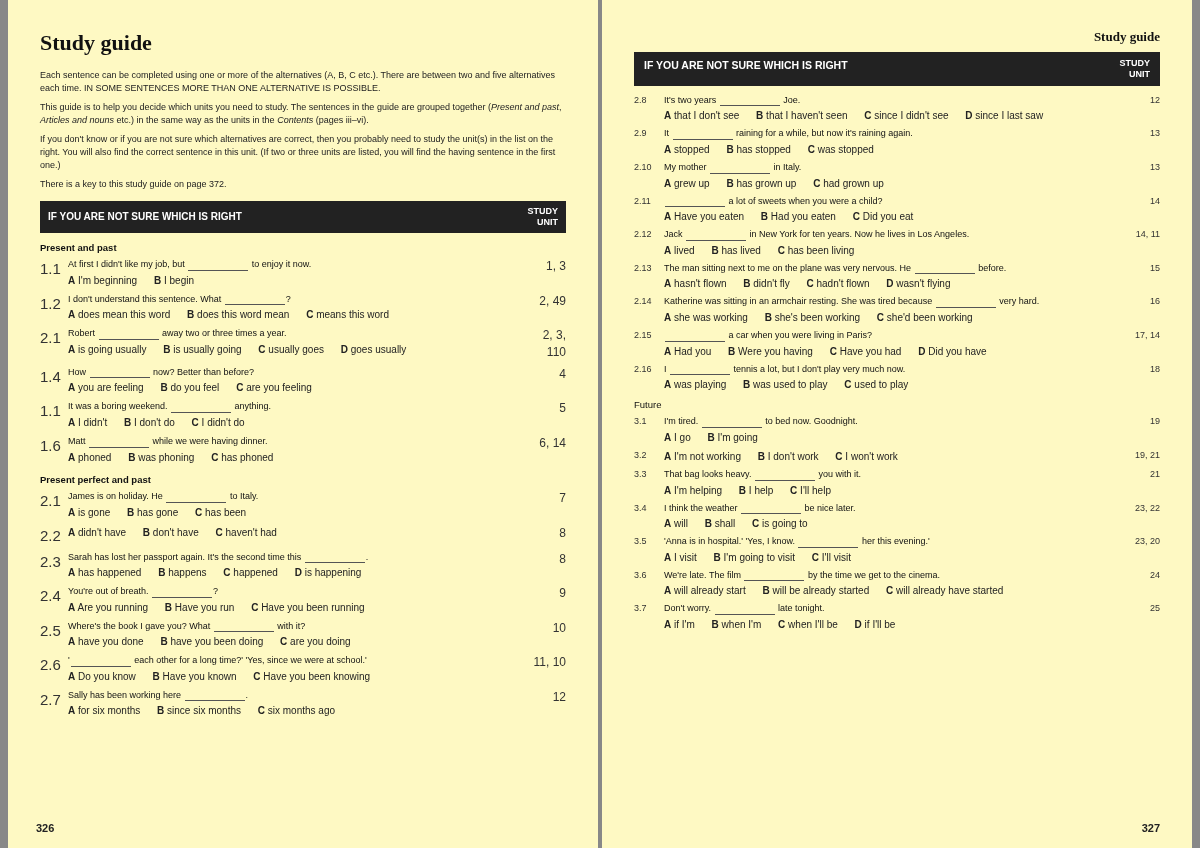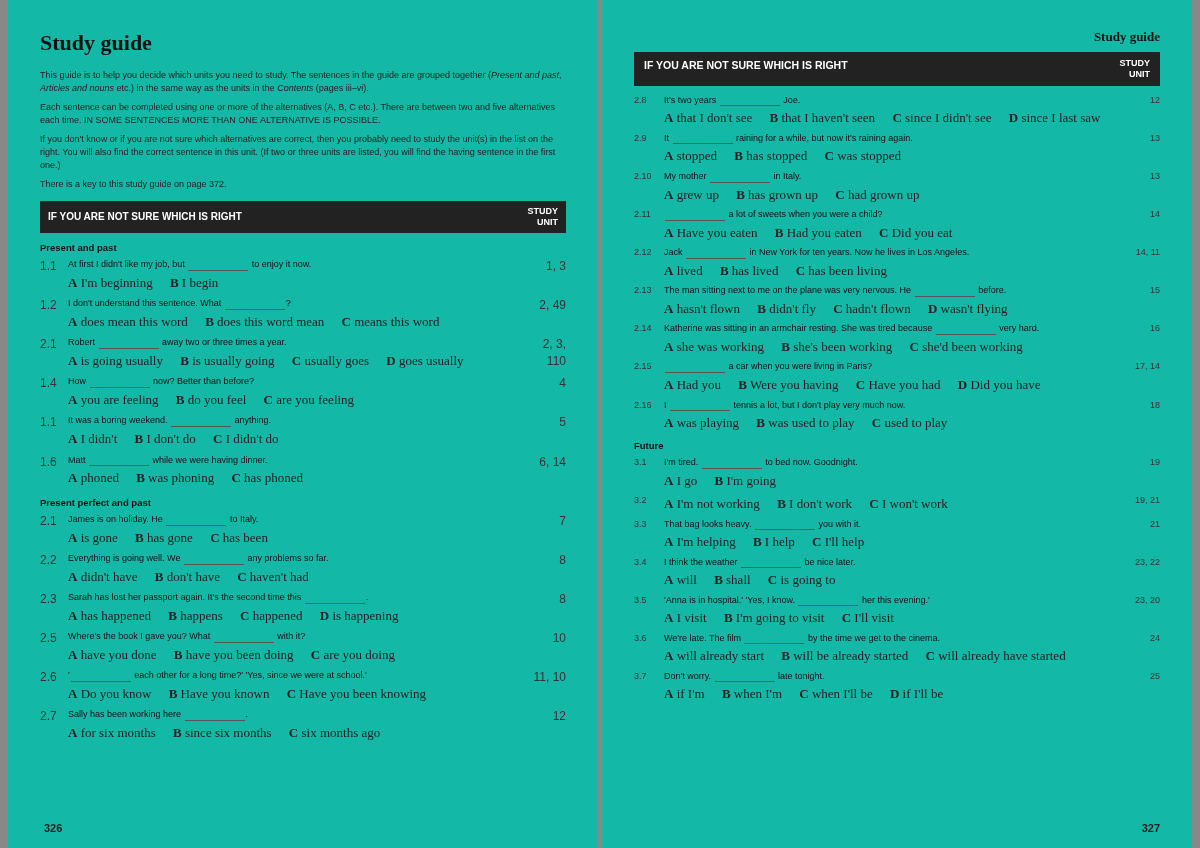--- a/index.html
+++ b/index.html
@@ -12,21 +12,21 @@
       font-family: Arial, Helvetica, sans-serif;
     }
     .spread {
       display: flex;
       width: 1200px;
       height: 848px;
       background: #888;
       gap: 4px;
     }
     .page {
-      background: #14b8a6;
+      background: #fef9c3;
       flex: 1;
       padding: 28px 32px 20px 32px;
       overflow: hidden;
       position: relative;
       font-size: 9.5px;
       line-height: 1.4;
       color: #111;
     }
     .page-left {
       margin-left: 8px;
@@ -67,38 +67,37 @@
       font-size: 9.5px;
       margin: 8px 0 4px 0;
     }
     .exercise-row {
       display: flex;
       margin-bottom: 5px;
       align-items: flex-start;
     }
     .ex-num {
       width: 28px;
-      font-size: 12px;
+      font-size: 15px;
       color: #333;
       flex-shrink: 0;
       padding-top: 0px;
     }
     .ex-content {
       flex: 1;
     }
     .ex-sentence {
       font-size: 9px;
       margin-bottom: 2px;
       line-height: 1.4;
     }
     .ex-options {
-      font-size: 13px;
+      font-size: 10px;
       color: #222;
       line-height: 1.5;
-      font-family: Liberation Serif, serif;
     }
     .ex-options .opt {
       margin-right: 14px;
     }
     .ex-options .opt-label {
       font-weight: bold;
     }
     .unit-num {
       width: 38px;
       text-align: right;
@@ -115,21 +114,21 @@
       vertical-align: bottom;
       margin: 0 1px;
     }
     .page-num {
       position: absolute;
       bottom: 12px;
       font-size: 11px;
       font-weight: bold;
       color: #222;
     }
-    .page-num-left { left: 36px; }
+    .page-num-left { left: 28px; }
     .page-num-right { right: 32px; text-align: right; }
     .study-guide-top-right {
       text-align: right;
       font-size: 13px;
       font-weight: bold;
       font-family: Georgia, serif;
       margin-bottom: 6px;
       color: #111;
     }
     .right-header-bar {
@@ -160,38 +159,38 @@
       font-size: 9px;
     }
     .right-unit-num {
       width: 40px;
       text-align: right;
       font-size: 9px;
       color: #333;
       flex-shrink: 0;
     }
     .future-heading {
-      font-weight: bold;
+      font-weight: normal;
       font-size: 9.5px;
       margin: 6px 0 4px 0;
     }
   </style>
 </head>
 <body>
 
 <div class="spread">
 
   <div class="page page-left">
     <div class="page-title">Study guide</div>
 
     <div class="intro-text">
+      Each sentence can be completed using one or more of the alternatives (A, B, C etc.).  There are between two and five alternatives each time.  IN SOME SENTENCES MORE THAN ONE ALTERNATIVE IS POSSIBLE.
+    </div>
+    <div class="intro-text">
       This guide is to help you decide which units you need to study.  The sentences in the guide are grouped together (<em>Present and past</em>, <em>Articles and nouns</em> etc.) in the same way as the units in the <em>Contents</em> (pages iii–vi).
-    </div>
-    <div class="intro-text">
-      Each sentence can be completed using one or more of the alternatives (A, B, C etc.).  There are between two and five alternatives each time.  IN SOME SENTENCES MORE THAN ONE ALTERNATIVE IS POSSIBLE.
     </div>
     <div class="intro-text">
       If you don't know or if you are not sure which alternatives are correct, then you probably need to study the unit(s) in the list on the right.  You will also find the correct sentence in this unit.  (If two or three units are listed, you will find the having sentence in the first one.)
     </div>
     <div class="intro-text">
       There is a key to this study guide on page 372.
     </div>
 
     <div class="header-bar">
       <span>IF YOU ARE NOT SURE WHICH IS RIGHT</span>
@@ -290,21 +289,20 @@
           <span class="opt"><span class="opt-label">B</span> has gone</span>
           <span class="opt"><span class="opt-label">C</span> has been</span>
         </div>
       </div>
       <div class="unit-num">7</div>
     </div>
 
     <div class="exercise-row">
       <div class="ex-num">2.2</div>
       <div class="ex-content">
-        <div class="ex-sentence">Everything is going well.  We <span class="blank"></span> any problems so far.</div>
         <div class="ex-options">
           <span class="opt"><span class="opt-label">A</span> didn't have</span>
           <span class="opt"><span class="opt-label">B</span> don't have</span>
           <span class="opt"><span class="opt-label">C</span> haven't had</span>
         </div>
       </div>
       <div class="unit-num">8</div>
     </div>
 
     <div class="exercise-row">
@@ -314,20 +312,32 @@
         <div class="ex-options">
           <span class="opt"><span class="opt-label">A</span> has happened</span>
           <span class="opt"><span class="opt-label">B</span> happens</span>
           <span class="opt"><span class="opt-label">C</span> happened</span>
           <span class="opt"><span class="opt-label">D</span> is happening</span>
         </div>
       </div>
       <div class="unit-num">8</div>
     </div>
 
+    <div class="exercise-row">
+      <div class="ex-num">2.4</div>
+      <div class="ex-content">
+        <div class="ex-sentence">You're out of breath. <span class="blank"></span>?</div>
+        <div class="ex-options">
+          <span class="opt"><span class="opt-label">A</span> Are you running</span>
+          <span class="opt"><span class="opt-label">B</span> Have you run</span>
+          <span class="opt"><span class="opt-label">C</span> Have you been running</span>
+        </div>
+      </div>
+      <div class="unit-num">9</div>
+    </div>
 
     <div class="exercise-row">
       <div class="ex-num">2.5</div>
       <div class="ex-content">
         <div class="ex-sentence">Where's the book I gave you?  What <span class="blank"></span> with it?</div>
         <div class="ex-options">
           <span class="opt"><span class="opt-label">A</span> have you done</span>
           <span class="opt"><span class="opt-label">B</span> have you been doing</span>
           <span class="opt"><span class="opt-label">C</span> are you doing</span>
         </div>

